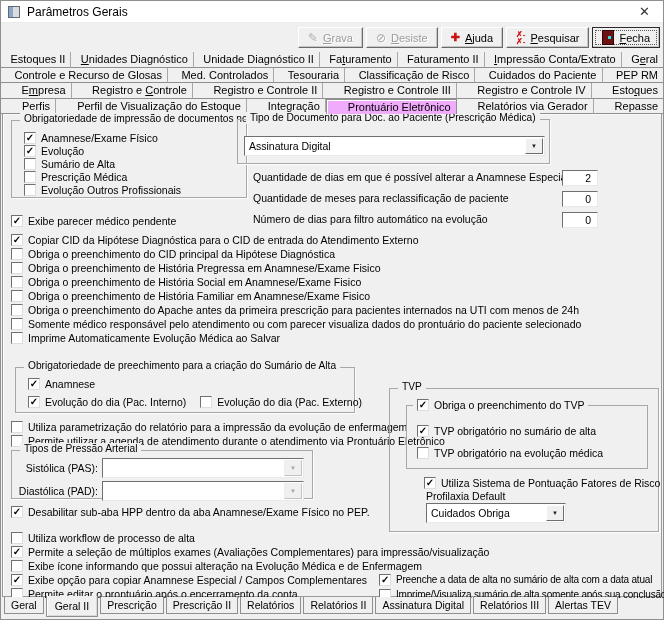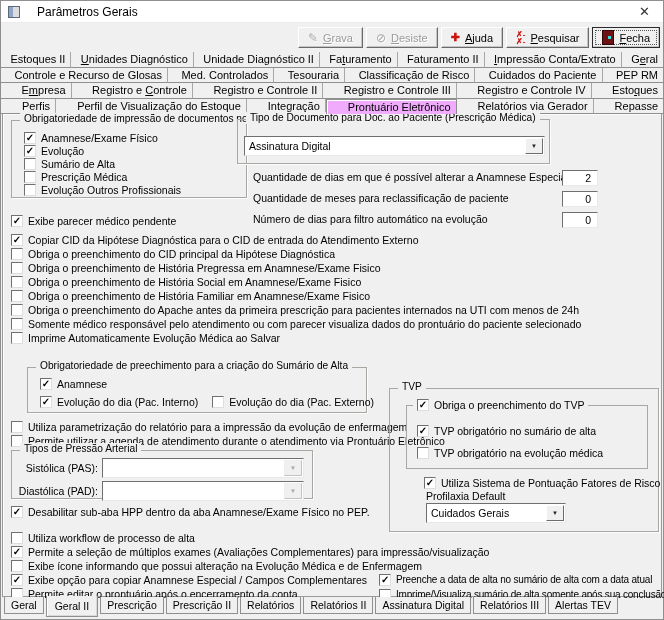--- a/index.html
+++ b/index.html
@@ -1,20 +1,20 @@
 <!DOCTYPE html>
 <html><head>
 <meta charset="utf-8">
 <style>
   html,body{margin:0;padding:0}
   body{width:664px;height:620px;font-family:"Liberation Sans",sans-serif;font-size:11px;color:#000;background:#fff;overflow:hidden}
   .window{width:664px;height:620px;box-sizing:border-box;border:1px solid #8f8f8f;background:#f0f0f0;display:flex;flex-direction:column}
 
   
-  .titlebar{height:21px;flex:none;background:#fff;display:flex;align-items:center;gap:17px;padding:0 7px;border-bottom:1px solid #ececec}
+  .titlebar{height:21px;flex:none;background:#fff;display:flex;align-items:center;gap:7px;padding:0 7px;border-bottom:1px solid #ececec}
   .app-icon{width:12px;height:12px;box-sizing:border-box;border:1px solid #5a6a7a;background:linear-gradient(90deg,#8fa6c8 0 45%,#dcdcdc 45%)}
   .wtitle{font-size:12px}
   .close-btn{margin-left:auto;font-size:13px;color:#333;padding:0 6px;cursor:default}
 
   
   .toolbar{height:25px;flex:none;display:flex;justify-content:flex-end;align-items:center;gap:3px;padding:2px 3px 2px 0}
   .tbtn{height:21px;display:inline-flex;align-items:center;gap:5px;padding:0 9px;background:#f0f0f0;border:1px solid;border-color:#ffffff #6a6a6a #6a6a6a #ffffff;box-shadow:inset -1px -1px 0 #c6c6c6;font:inherit;white-space:nowrap}
   .tbtn.disabled{color:#9b9b9b;text-shadow:1px 1px 0 #fff}
   .tbtn.disabled .gi{color:#a8a8a8}
   .tbtn.focused{border-color:#2b2b2b;outline:1px dotted #555;outline-offset:-4px}
@@ -59,21 +59,21 @@
   .presslab{width:82px;flex:none;text-align:right;padding-right:4px;white-space:nowrap}
   .pressrow .combo{flex:1}
 
   
   #gb-pep{left:8px;top:6px;width:236px;height:78px;padding:10px 0 0 12px}
   #gb-tipodoc{left:234px;top:5px;width:313px;height:45px}
   #combo-tipodoc{position:absolute;left:6px;top:16px;width:301px}
   #numeric{left:250px;top:56px;width:345px}
   #exibe-parecer{left:8px;top:100px}
   #main-list{left:8px;top:119px}
-  #gb-sumario{left:24px;top:253px;width:340px;height:46px;padding:9px 0 16px 12px}
+  #gb-sumario{left:12px;top:253px;width:340px;height:46px;padding:9px 0 16px 12px}
   #sumario-row2{display:flex;gap:14px;margin-top:4px}
   #mid-list{left:8px;top:306px}
   #gb-pressao{left:8px;top:336px;width:302px;height:49px;padding:7px 8px 0 4px}
   #gb-tvp{left:386px;top:274px;width:270px;height:144px}
   #tvp-inner{position:absolute;left:16px;top:16px;width:240px;height:62px;border:1px solid #a9a7a2}
   #tvp-legend{position:absolute;top:-8px;left:6px;background:#f0f0f0;padding:0 4px}
   #tvp-items{position:absolute;left:10px;top:14px}
   #tvp-pontuacao{position:absolute;left:34px;top:87px}
   #profilaxia-label{position:absolute;left:36px;top:101px;white-space:nowrap}
   #combo-profilaxia{position:absolute;left:36px;top:114px;width:140px}
@@ -365,21 +365,21 @@
           </div>
       </div>
       <div class="rows14" id="tvp-pontuacao">
           <div class="cbrow">
             <span class="cb on">✓</span>
             <span class="cblab">Utiliza Sistema de Pontuação Fatores de Risco</span>
           </div>
         </div>
       <span id="profilaxia-label">Profilaxia Default</span>
       <div class="combo" id="combo-profilaxia">
-        <span class="ctext">Cuidados Gerais</span>
+        <span class="ctext">Cuidados Obriga</span>
         <span class="cbtn">▼</span>
       </div>
     </div>
 
     <div class="abs rows14" id="hpp-check">
         <div class="cbrow">
           <span class="cb on">✓</span>
           <span class="cblab">Desabilitar sub-aba HPP dentro da aba Anamnese/Exame Físico no PEP.</span>
         </div>
       </div>

